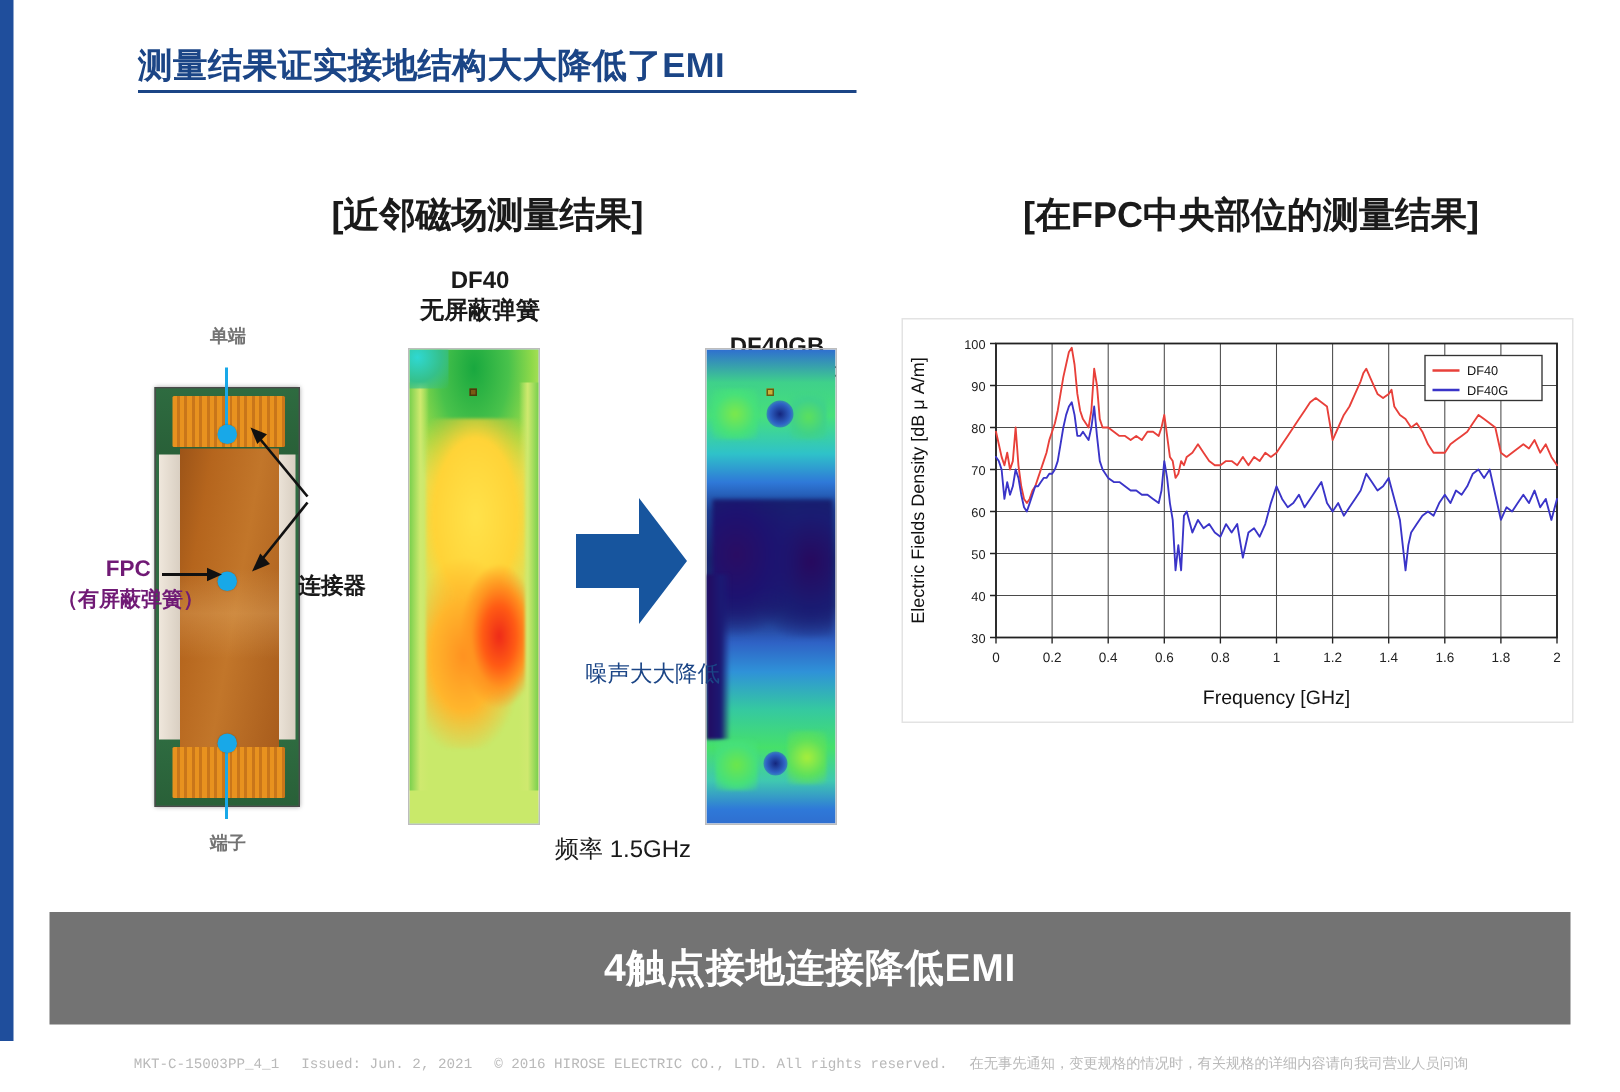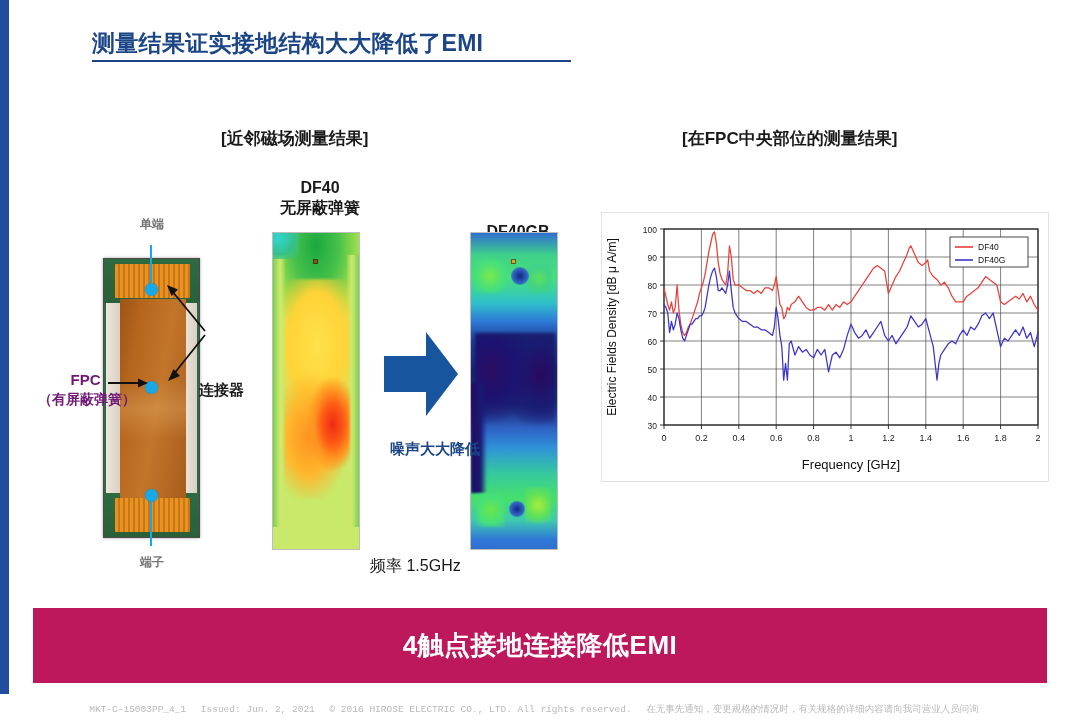--- a/index.html
+++ b/index.html
@@ -23,21 +23,21 @@
     font-size:23px; font-weight:bold; color:#1b4586;
     letter-spacing:.3px; white-space:nowrap;
   }
   #title-underline {
     position:absolute; left:92px; top:60px; width:479px; height:2px;
     background:#1b4586;
   }
 
   
   .section-head {
-    position:absolute; font-size:17px; font-weight:bold; color:#1a1a1a;
+    position:absolute; font-size:24px; font-weight:bold; color:#1a1a1a;
     white-space:nowrap;
   }
   #head-left  { left:221px; top:127px; }
   #head-right { left:682px; top:127px; }
 
   
   .thermal-caption {
     position:absolute; text-align:center; font-size:16px; font-weight:bold;
     color:#1a1a1a; line-height:1.28; white-space:nowrap;
   }
@@ -205,42 +205,42 @@
   }
   #thermal-df40gb .marker {
     left:40px; top:26px; width:5px; height:5px;
     background:#c8b23a; border:1px solid #6a5a10;
   }
 
   
   #noise-arrow { position:absolute; left:382px; top:326px; }
   #label-noise {
     position:absolute; left:368px; top:440px;
-    font-size:15px; font-weight:bold; color:#1b4586; white-space:nowrap;padding-left:22px;
+    font-size:15px; font-weight:normal; color:#1b4586; white-space:nowrap;padding-left:22px;
   }
 
   #label-freq {
     position:absolute; left:370px; top:556px;
     font-size:16px; color:#1a1a1a; white-space:nowrap;
   }
 
   
   #ptr-svg { position:absolute; left:30px; top:250px; }
 
   
   #chart-panel {
     position:absolute; left:601px; top:212px; width:448px; height:270px;
     background:#ffffff; border:1px solid #e3e3e3;
   }
   #chart-svg { display:block; }
 
   
   #bottom-banner {
     position:absolute; left:33px; top:608px; width:1014px; height:75px;
-    background:#be185d; display:flex; align-items:center; justify-content:center;
+    background:#737373; display:flex; align-items:center; justify-content:center;
   }
   #banner-text {
     color:#ffffff; font-size:26px; font-weight:bold; letter-spacing:.5px;
     white-space:nowrap;
   }
 
   
   #footer {
     position:absolute; left:0; top:703px; width:1080px;
     text-align:center; font-size:9.5px; color:#b9b9b9; white-space:nowrap;

